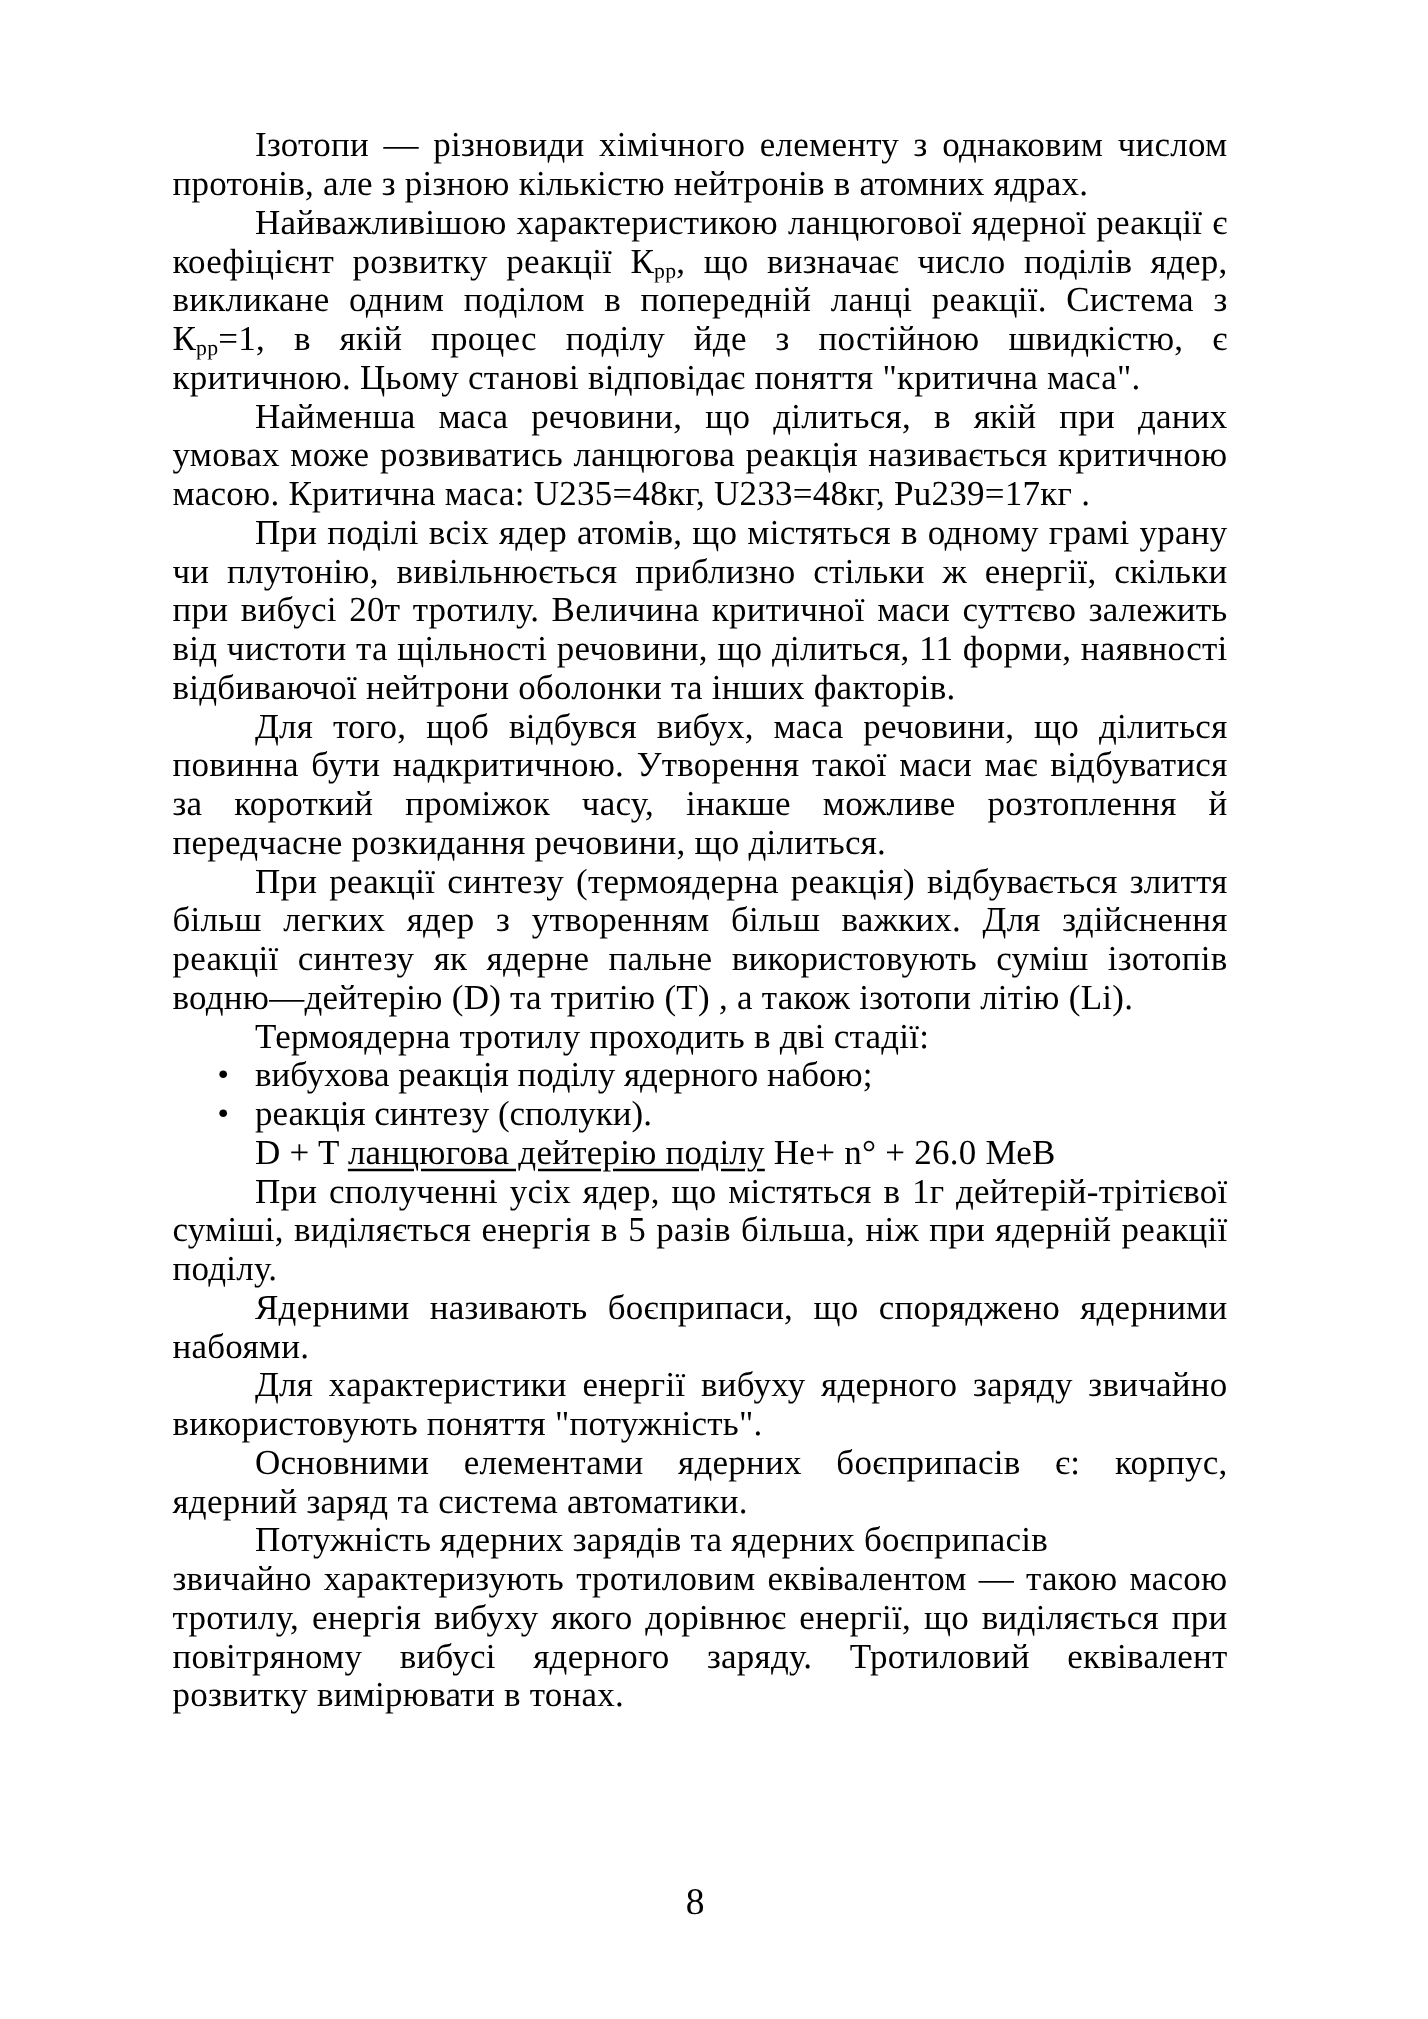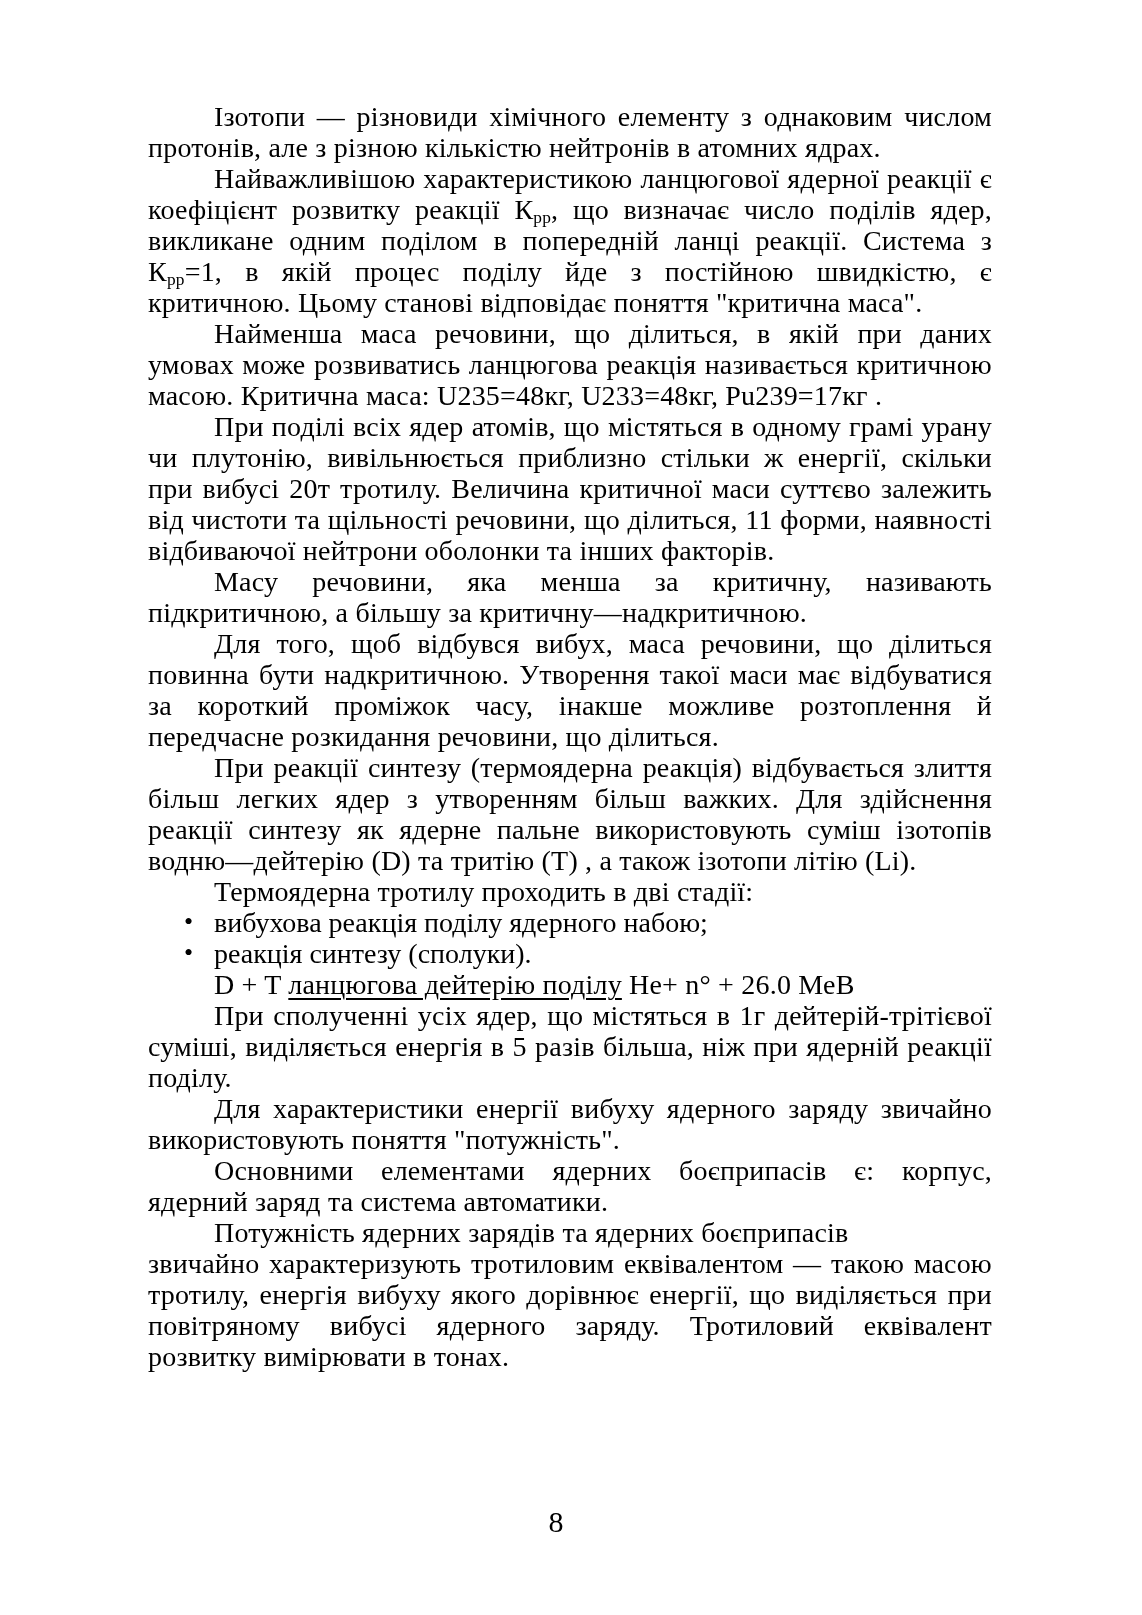--- a/index.html
+++ b/index.html
@@ -7,21 +7,21 @@
     position: relative;
     width: 1142px;
     height: 1615px;
     background: #ffffff;
     font-family: "Liberation Serif", serif;
     color: #000000;
     overflow: hidden;
   }
   .textblock {
     position: absolute;
-    left: 148px;
+    left: 138px;
     top: 101px;
     width: 844px;
   }
   p.body {
     margin: 0;
     font-size: 28px;
     line-height: 31px;
     text-align: justify;
     letter-spacing: 0.2px;
   }
@@ -72,37 +72,37 @@
   <div class="textblock">
 
     <p class="body indent">Ізотопи — різновиди хімічного елементу з однаковим числом протонів, але з різною кількістю нейтронів в атомних ядрах.</p>
 
     <p class="body indent"><span>Найважливішою характеристикою ланцюгової ядерної реакції є коефіцієнт розвитку реакції К</span><sub class="subsc">рр</sub><span>, що визначає число поділів ядер, викликане одним поділом в попередній ланці реакції. Система з К</span><sub class="subsc">рр</sub><span>=1, в якій процес поділу йде з постійною швидкістю, є критичною. Цьому станові відповідає поняття "критична маса".</span></p>
 
     <p class="body indent">Найменша маса речовини, що ділиться, в якій при даних умовах може розвиватись ланцюгова реакція називається критичною масою. Критична маса: U235=48кг, U233=48кг, Pu239=17кг .</p>
 
     <p class="body indent">При поділі всіх ядер атомів, що містяться в одному грамі урану чи плутонію, вивільнюється приблизно стільки ж енергії, скільки при вибусі 20т тротилу. Величина критичної маси суттєво залежить від чистоти та щільності речовини, що ділиться, 11 форми, наявності відбиваючої нейтрони оболонки та інших факторів.</p>
 
-    <p class="body indent">Масу речовини, яка менша за критичну, називають підкритичною, а більшу за критичну—надкритичною.</p>
 
     <p class="body indent">Для того, щоб відбувся вибух, маса речовини, що ділиться повинна бути надкритичною. Утворення такої маси має відбуватися за короткий проміжок часу, інакше можливе розтоплення й передчасне розкидання речовини, що ділиться.</p>
 
     <p class="body indent">При реакції синтезу (термоядерна реакція) відбувається злиття більш легких ядер з утворенням більш важких. Для здійснення реакції синтезу як ядерне пальне використовують суміш ізотопів водню—дейтерію (D) та тритію (Т) , а також ізотопи літію (Li).</p>
 
     <p class="body indent">Термоядерна тротилу проходить в дві стадії:</p>
 
     <div class="bullet-list">
       <div class="bullet-item"><span class="bullet-marker">•</span><span>вибухова реакція поділу ядерного набою;</span></div>
       <div class="bullet-item"><span class="bullet-marker">•</span><span>реакція синтезу (сполуки).</span></div>
     </div>
 
     <p class="body formula"><span>D + T </span><span class="underl">ланцюгова дейтерію поділу</span><span> He+ n° + 26.0 МеВ</span></p>
 
     <p class="body indent">При сполученні усіх ядер, що містяться в 1г дейтерій-трітієвої суміші, виділяється енергія в 5 разів більша, ніж при ядерній реакції поділу.</p>
 
+    <p class="body indent">Ядерними називають боєприпаси, що споряджено ядерними набоями.</p>
 
     <p class="body indent">Для характеристики енергії вибуху ядерного заряду звичайно використовують поняття "потужність".</p>
 
     <p class="body indent">Основними елементами ядерних боєприпасів є: корпус, ядерний заряд та система автоматики.</p>
 
     <p class="body indent">Потужність ядерних зарядів та ядерних боєприпасів</p>
 
     <p class="body noindent">звичайно характеризують тротиловим еквівалентом — такою масою тротилу, енергія вибуху якого дорівнює енергії, що виділяється при повітряному вибусі ядерного заряду. Тротиловий еквівалент розвитку вимірювати в тонах.</p>
 
   </div>

